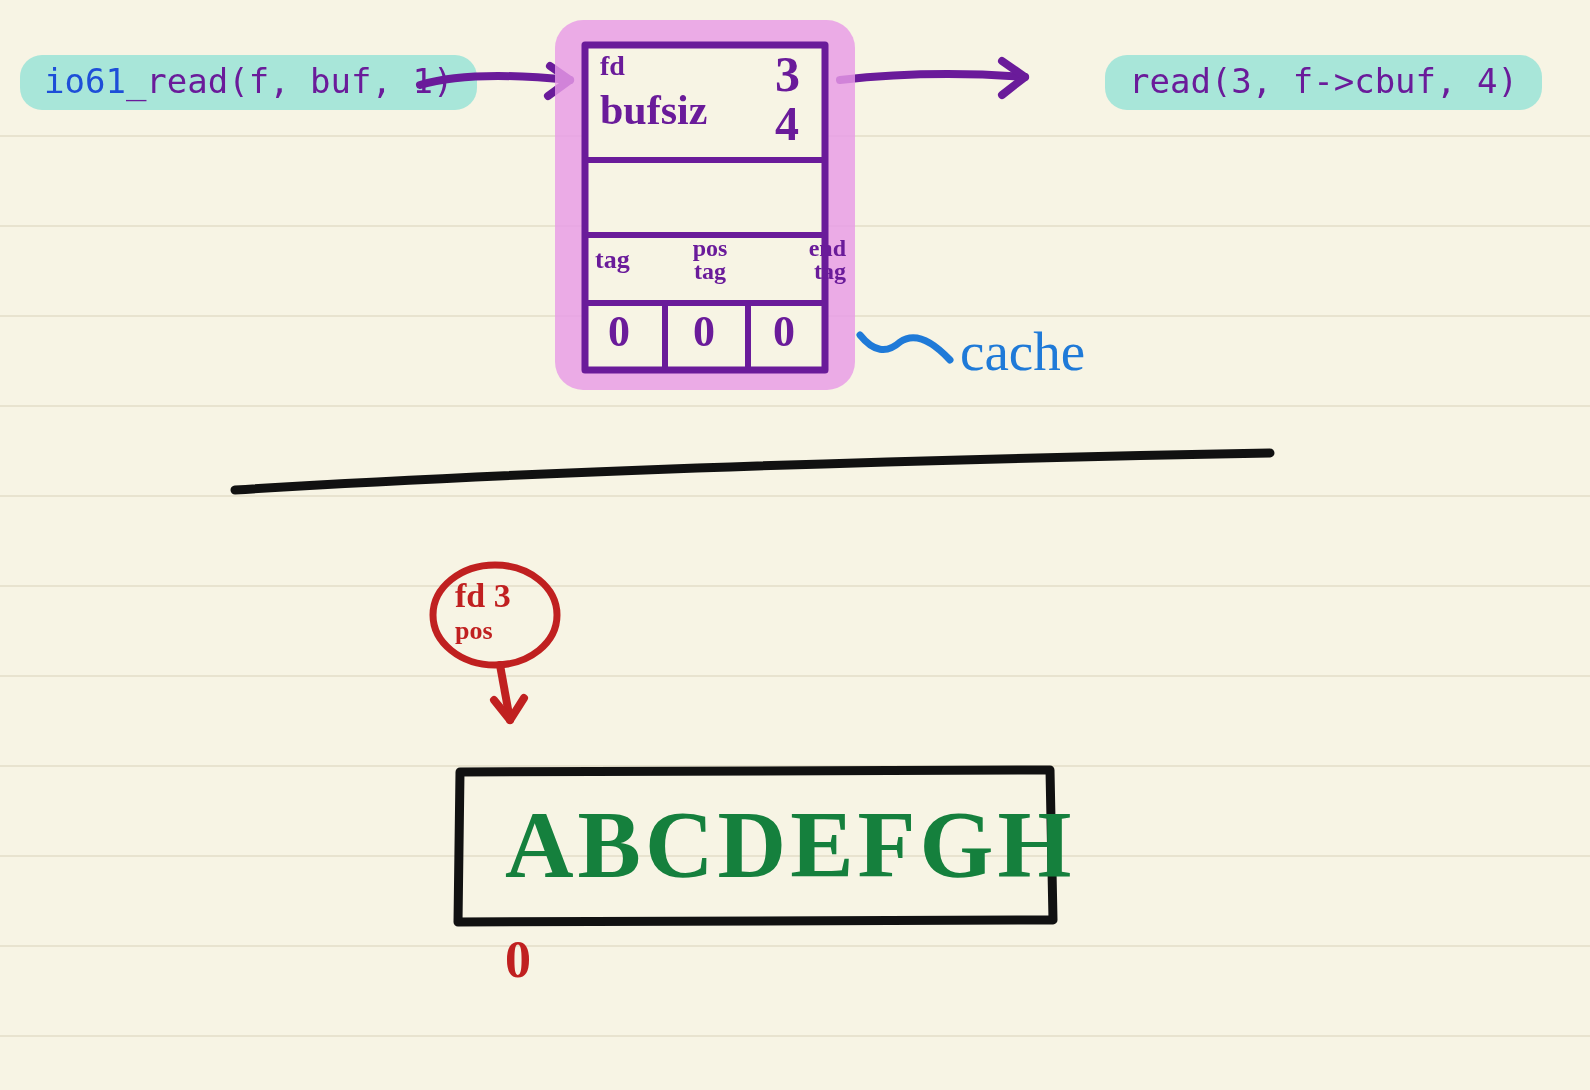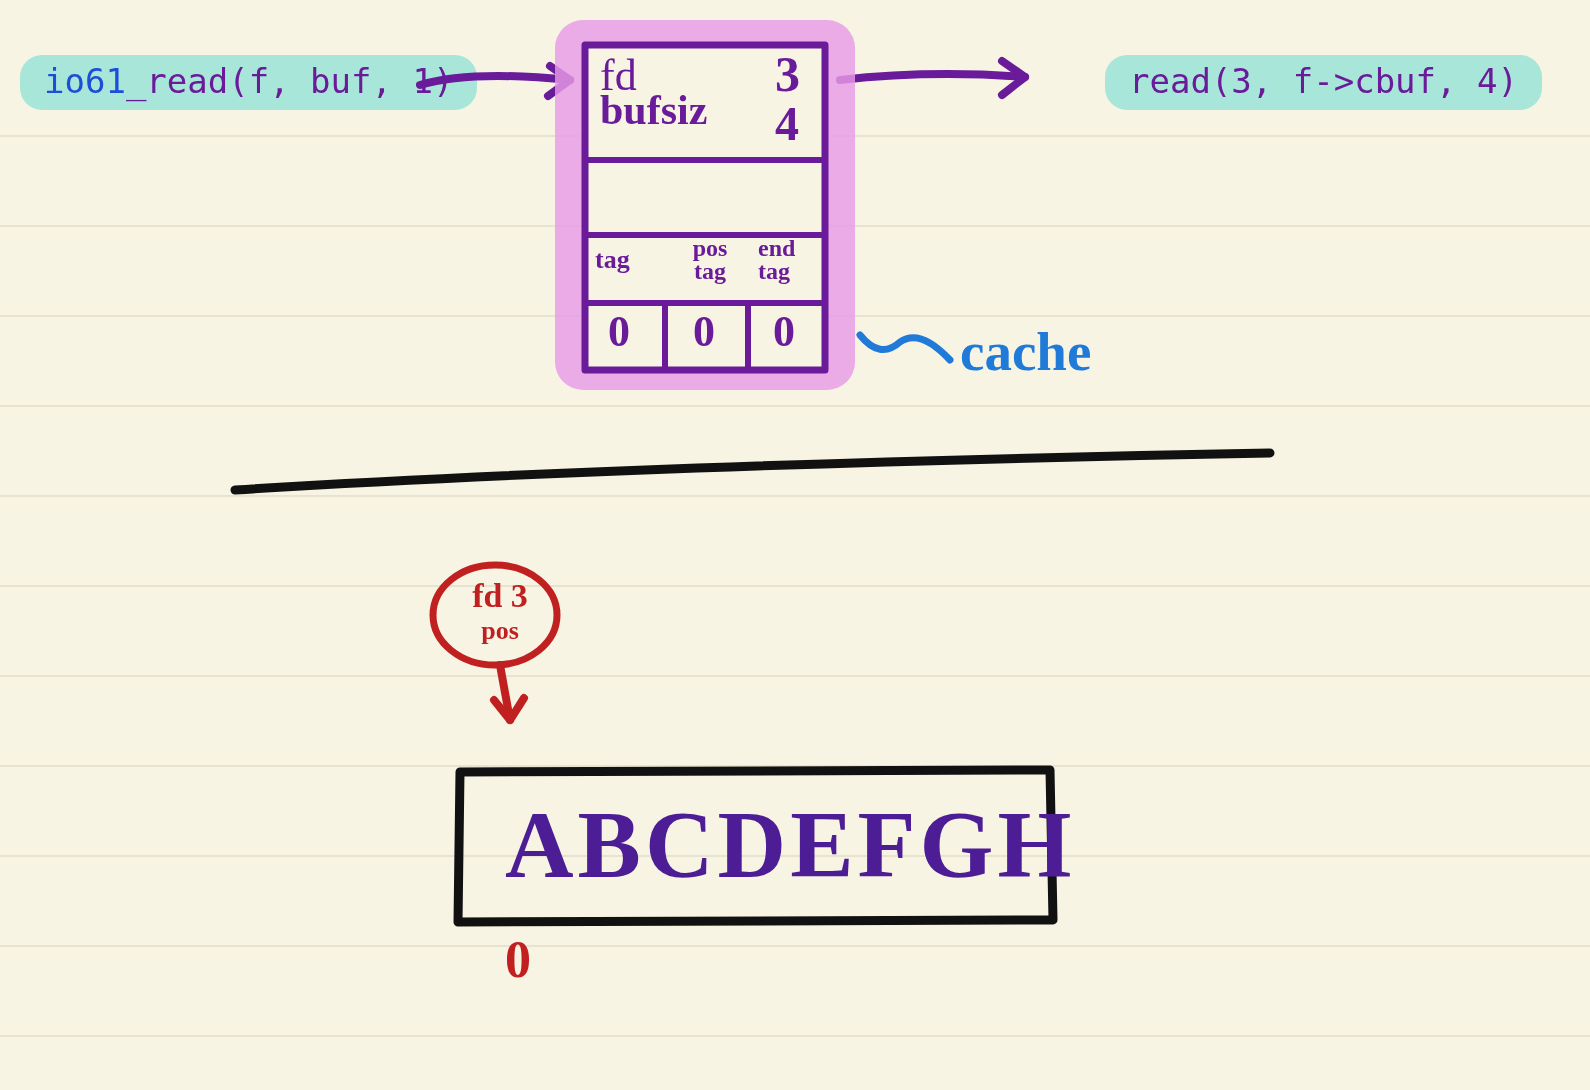--- a/index.html
+++ b/index.html
@@ -24,21 +24,21 @@
     color:#6a1b9a;
     line-height:1.2;
     white-space:nowrap;
   }
   .pill .fn{color:#1d4ed8;}
   .abs{position:absolute;}
   .hand{font-family:"Comic Sans MS","Segoe Script","Bradley Hand",cursive;}
   .purple{color:#6a1b9a;}
   .blue{color:#1f7ad8;}
   .red{color:#c02020;}
-  .black{color:#4c1d95;}
+  .black{color:#15803d;}
   
   svg{overflow:visible;}
 </style>
 </head>
 <body>
 
 <div class="rules">
   <div style="top:135px"></div>
   <div style="top:225px"></div>
   <div style="top:315px"></div>
@@ -79,56 +79,56 @@
   <line x1="5" y1="120" x2="245" y2="120" stroke="#6a1b9a" stroke-width="6"></line>
 
   <line x1="5" y1="195" x2="245" y2="195" stroke="#6a1b9a" stroke-width="6"></line>
 
   <line x1="5" y1="263" x2="245" y2="263" stroke="#6a1b9a" stroke-width="6"></line>
 
   <line x1="85" y1="263" x2="85" y2="330" stroke="#6a1b9a" stroke-width="6"></line>
   <line x1="168" y1="263" x2="168" y2="330" stroke="#6a1b9a" stroke-width="6"></line>
 </svg>
 
-<div class="abs hand purple" style="left:600px;top:50px;font-size:44px;font-weight:400">fd</div>
+<div class="abs hand purple" style="left:600px;top:50px;font-size:28px;font-weight:700">fd</div>
 <div class="abs hand purple" style="left:775px;top:45px;font-size:50px;font-weight:600">3</div>
 <div class="abs hand purple" style="left:600px;top:86px;font-size:42px;font-weight:700">bufsiz</div>
 <div class="abs hand purple" style="left:775px;top:96px;font-size:48px;font-weight:600">4</div>
 
 <div class="abs hand purple" style="left:595px;top:245px;font-size:26px;font-weight:600">tag</div>
 
 <div class="abs hand purple" style="left:680px;top:237px;font-size:24px;font-weight:600;line-height:0.95;text-align:center;width:60px">
   <span>pos</span><br>
   <span>tag</span>
 </div>
 
-<div class="abs hand purple" style="left:758px;top:237px;font-size:24px;font-weight:600;line-height:0.95;text-align:left;width:60px">
+<div class="abs hand purple" style="left:786px;top:237px;font-size:24px;font-weight:600;line-height:0.95;text-align:right;width:60px">
   <span>end</span><br>
   <span>tag</span>
 </div>
 
 <div class="abs hand purple" style="left:608px;top:306px;font-size:44px;font-weight:600">0</div>
 <div class="abs hand purple" style="left:693px;top:306px;font-size:44px;font-weight:600">0</div>
 <div class="abs hand purple" style="left:773px;top:306px;font-size:44px;font-weight:600">0</div>
 
 <svg class="abs" style="left:855px;top:320px" width="110" height="60">
   <path d="M5 15 Q25 40 45 22 Q65 8 95 40" fill="none" stroke="#1f7ad8" stroke-width="7" stroke-linecap="round"></path>
 </svg>
-<div class="abs hand blue" style="left:960px;top:320px;font-size:55px;font-weight:700">cache</div>
+<div class="abs hand blue" style="left:960px;top:320px;font-size:55px;font-weight:400">cache</div>
 
 <svg class="abs" style="left:230px;top:445px" width="1050" height="60">
   <path d="M5 45 Q400 20 1040 8" fill="none" stroke="#111" stroke-width="9" stroke-linecap="round"></path>
 </svg>
 
 <svg class="abs" style="left:420px;top:560px" width="160" height="200">
   <ellipse cx="75" cy="55" rx="62" ry="50" fill="none" stroke="#c02020" stroke-width="7"></ellipse>
   <path d="M80 105 L90 160" fill="none" stroke="#c02020" stroke-width="8" stroke-linecap="round"></path>
   <path d="M90 160 L74 140 M90 160 L104 138" fill="none" stroke="#c02020" stroke-width="8" stroke-linecap="round"></path>
 </svg>
-<div class="abs hand red" style="left:455px;top:580px;font-size:34px;font-weight:700;line-height:0.95;text-align:center;width:90px">
+<div class="abs hand red" style="left:455px;top:580px;font-size:34px;font-weight:700;line-height:0.95;text-align:left;width:90px">
   <span>fd 3</span><br>
   <span style="font-size:26px">pos</span>
 </div>
 
 <svg class="abs" style="left:450px;top:760px" width="620" height="180">
   <path d="M10 12 L600 10 L603 160 L8 162 Z" fill="none" stroke="#111" stroke-width="9" stroke-linejoin="round"></path>
 </svg>
 <div class="abs hand black" style="left:505px;top:790px;font-size:95px;font-weight:600;letter-spacing:4px">ABCDEFGH</div>
 
 <div class="abs hand red" style="left:505px;top:930px;font-size:52px;font-weight:600">0</div>

